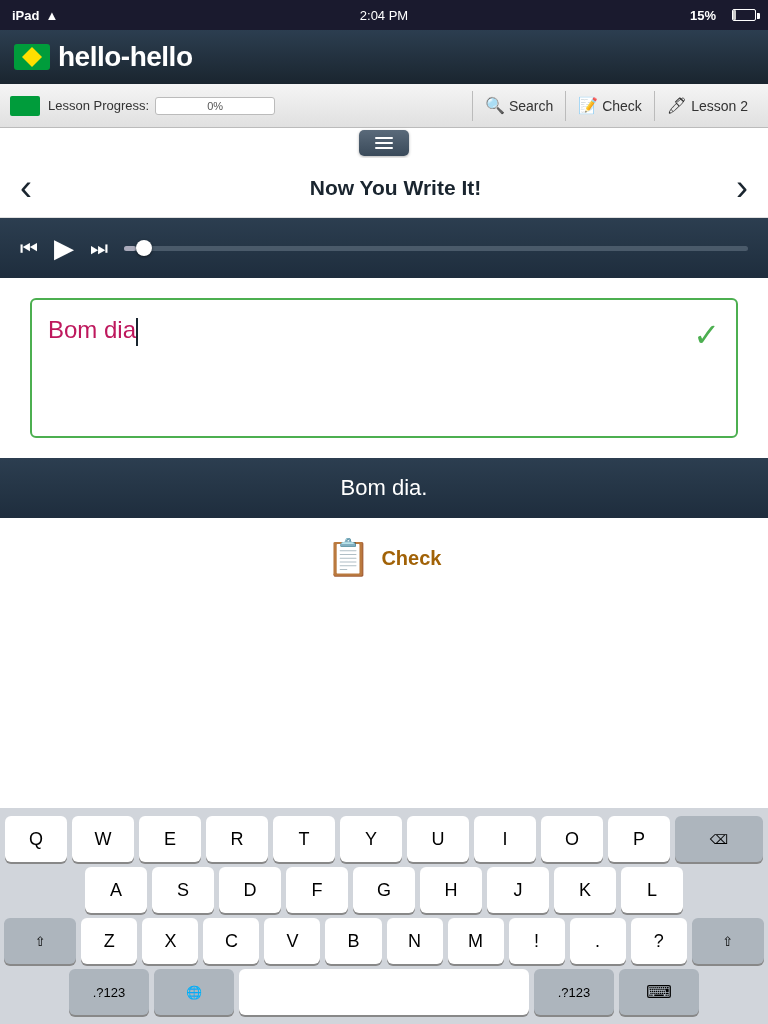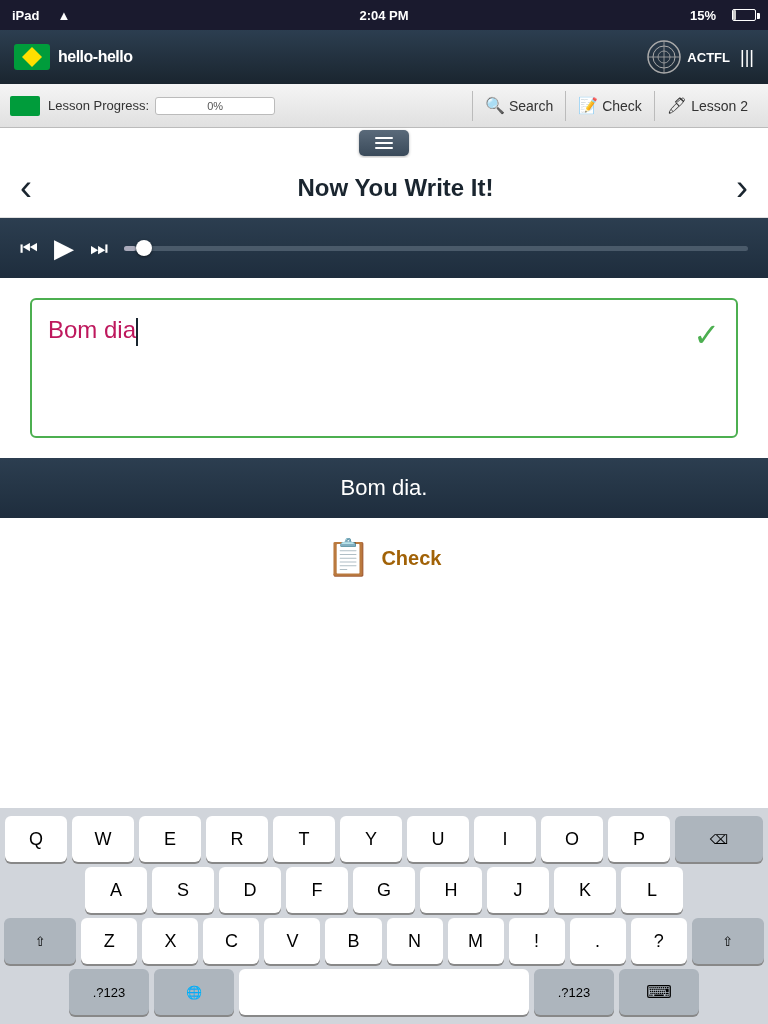--- a/index.html
+++ b/index.html
@@ -6,38 +6,38 @@
     body { width: 768px; height: 1024px; font-family: -apple-system, 'Helvetica Neue', Arial, sans-serif; overflow: hidden; background: #fff; }
 
     
     #status-bar {
       width: 768px; height: 30px;
       background: #1a1a2e;
       display: flex; align-items: center; justify-content: space-between;
       padding: 0 12px;
       color: white; font-size: 13px; font-weight: 600;
     }
-    .status-left { display: flex; align-items: center; gap: 18px; }
-    .status-center { position: absolute; left: 50%; transform: translateX(-50%); font-weight: 700; }
+    .status-left { display: flex; align-items: center; gap: 6px; }
+    .status-center { position: absolute; left: 50%; transform: translateX(-50%); font-weight: 400; }
     .status-right { display: flex; align-items: center; gap: 16px; }
     .battery-bar { width: 24px; height: 12px; border: 1.5px solid white; border-radius: 2px; position: relative; }
     .battery-bar::after { content:''; position:absolute; right:-5px; top:3px; width:3px; height:6px; background:white; border-radius:0 1px 1px 0; }
     .battery-fill { width: 15%; height: 100%; background: #ccc; border-radius: 1px; }
 
     
     #nav-bar {
       width: 768px; height: 54px;
       background: linear-gradient(180deg, #2c3e50 0%, #1a252f 100%);
       display: flex; align-items: center; justify-content: space-between;
       padding: 0 14px;
     }
     .logo-area { display: flex; align-items: center; gap: 8px; }
     .logo-flag { width: 36px; height: 26px; border-radius: 3px; background: #009c3b; position: relative; overflow: hidden; display: flex; align-items: center; justify-content: center; }
     .logo-flag-inner { width: 20px; height: 20px; background: #ffdf00; transform: rotate(0deg); clip-path: polygon(50% 0%, 100% 50%, 50% 100%, 0% 50%); }
-    .logo-text { color: white; font-size: 16px; font-weight: 700; letter-spacing: -0.5px; }
+    .logo-text { color: white; font-size: 28px; font-weight: 700; letter-spacing: -0.5px; }
     .nav-right { display: flex; align-items: center; gap: 10px; }
     .actfl-area { display: flex; align-items: center; gap: 6px; }
     .actfl-text { color: white; font-size: 13px; font-weight: 600; }
     .hamburger { color: white; font-size: 18px; }
 
     
     #toolbar {
       width: 768px; height: 44px;
       background: linear-gradient(180deg, #f5f5f5 0%, #e0e0e0 100%);
       border-bottom: 1px solid #bbb;
@@ -64,21 +64,21 @@
       display: flex; align-items: center; justify-content: center;
       background: #fff;
       position: relative;
       border-bottom: 1px solid #e0e0e0;
     }
     .prev-btn, .next-btn {
       position: absolute; font-size: 36px; color: #1a252f; cursor: pointer; font-weight: 300;
     }
     .prev-btn { left: 20px; }
     .next-btn { right: 20px; }
-    .page-title { font-size: 24px; font-weight: 700; color: #1a252f; margin-left: 23px; }
+    .page-title { font-size: 21px; font-weight: 700; color: #1a252f; margin-left: 23px; }
 
     
     #audio-player {
       height: 60px;
       background: linear-gradient(180deg, #2c3e50 0%, #1e2d3d 100%);
       display: flex; align-items: center; padding: 0 20px; gap: 16px;
     }
     .audio-btn { color: white; font-size: 22px; cursor: pointer; display: flex; align-items: center; }
     .skip-back { font-size: 20px; }
     .play-btn { font-size: 26px; }
@@ -176,33 +176,20 @@
   </div>
 </div>
 
 <div id="nav-bar">
   <div class="logo-area">
     <div class="logo-flag">
       <div class="logo-flag-inner"></div>
     </div>
     <span class="logo-text">hello-hello</span>
   </div>
-  <div class="nav-right">
-    <div class="actfl-area">
-      <svg width="34" height="34" viewBox="0 0 34 34">
-        <circle cx="17" cy="17" r="16" fill="none" stroke="#aaa" stroke-width="1.5"></circle>
-        <circle cx="17" cy="17" r="11" fill="none" stroke="#aaa" stroke-width="1"></circle>
-        <circle cx="17" cy="17" r="6" fill="none" stroke="#aaa" stroke-width="0.8"></circle>
-        <line x1="1" y1="17" x2="33" y2="17" stroke="#aaa" stroke-width="0.8"></line>
-        <line x1="17" y1="1" x2="17" y2="33" stroke="#aaa" stroke-width="0.8"></line>
-      </svg>
-      <span class="actfl-text">ACTFL</span>
-    </div>
-    <span class="hamburger">|||</span>
-  </div>
 </div>
 
 <div id="toolbar">
   <div class="flag-icon"></div>
   <span class="lesson-progress-label">Lesson Progress:</span>
   <div class="progress-wrap">
     <div class="progress-bar-outer">
       <div class="progress-bar-inner"></div>
       <span style="position:absolute;left:50%;top:50%;transform:translate(-50%,-50%);font-size:11px;color:#555;">0%</span>
     </div>

